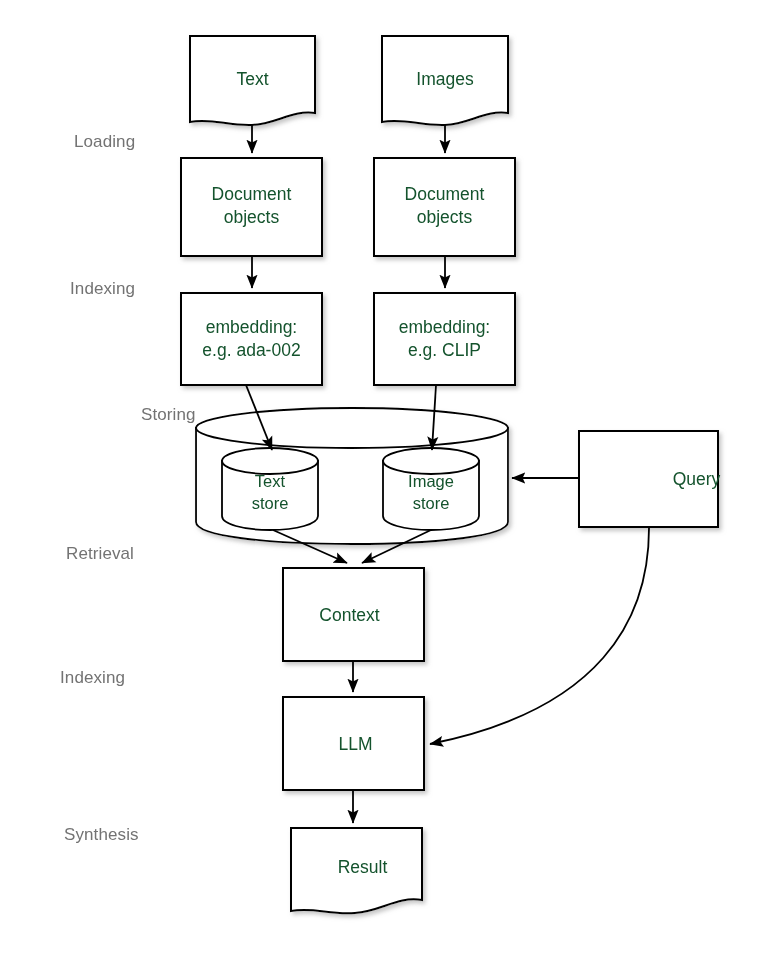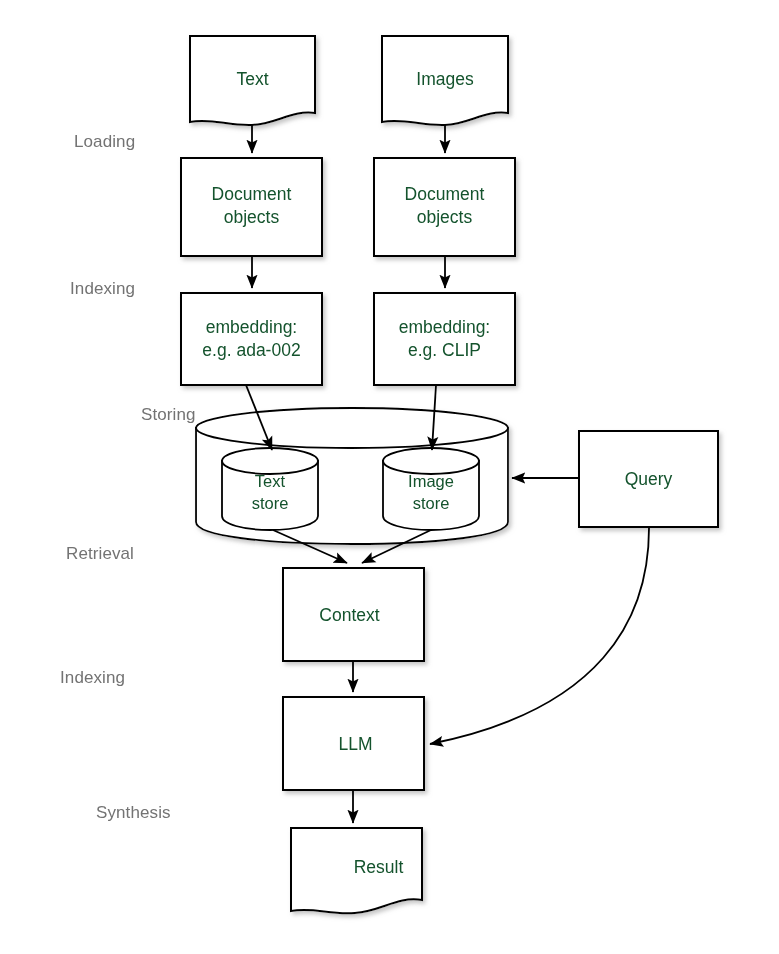--- a/index.html
+++ b/index.html
@@ -135,44 +135,44 @@
     <path d="M649,528 C649,620 600,710 430,744" fill="none" stroke="#000000" stroke-width="1.8" marker-end="url(#arrowhead)"></path>
 
     <line x1="353" y1="790" x2="353" y2="823" stroke="#000000" stroke-width="1.8" marker-end="url(#arrowhead)"></line>
   </svg>
 
   <div class="stage-label" style="left:74px; top:132px;">Loading</div>
   <div class="stage-label" style="left:70px; top:279px;">Indexing</div>
   <div class="stage-label" style="left:96px; top:405px;margin-left:45px;">Storing</div>
   <div class="stage-label" style="left:66px; top:544px;">Retrieval</div>
   <div class="stage-label" style="left:60px; top:668px;">Indexing</div>
-  <div class="stage-label" style="left:64px; top:803px;margin-left:32px;">Synthesis</div>
+  <div class="stage-label" style="left:64px; top:825px;">Synthesis</div>
 
   <div class="node-label" style="left:190px; top:68px; width:125px;">Text</div>
   <div class="node-label" style="left:382px; top:68px; width:126px;">Images</div>
 
   <div class="node-label" style="left:181px; top:183px; width:141px;">Document
 objects</div>
   <div class="node-label" style="left:374px; top:183px; width:141px;">Document
 objects</div>
 
   <div class="node-label" style="left:181px; top:316px; width:141px;">embedding:
 e.g. ada-002</div>
   <div class="node-label" style="left:374px; top:316px; width:141px;">embedding:
 e.g. CLIP</div>
 
   <div class="node-label" style="left:222px; top:471px; width:96px; font-size:16.5px;">Text
 store</div>
   <div class="node-label" style="left:383px; top:471px; width:96px; font-size:16.5px;">Image
 store</div>
 
-  <div class="node-label" style="left:579px; top:468px; width:139px;">Query</div>
+  <div class="node-label" style="left:579px; top:468px; width:139px;padding-left:48px;">Query</div>
   <div class="node-label" style="left:283px; top:604px; width:133px;">Context</div>
   <div class="node-label" style="left:283px; top:733px; width:145px;">LLM</div>
-  <div class="node-label" style="left:309px; top:856px; width:139px;">Result</div>
+  <div class="node-label" style="left:293px; top:856px; width:139px;">Result</div>
 
   <div class="node-hit" style="left:190px; top:36px; width:125px; height:89px;"></div>
   <div class="node-hit" style="left:382px; top:36px; width:126px; height:89px;"></div>
   <div class="node-hit" style="left:181px; top:158px; width:141px; height:98px;"></div>
   <div class="node-hit" style="left:374px; top:158px; width:141px; height:98px;"></div>
   <div class="node-hit" style="left:181px; top:293px; width:141px; height:92px;"></div>
   <div class="node-hit" style="left:374px; top:293px; width:141px; height:92px;"></div>
   <div class="node-hit" style="left:196px; top:408px; width:312px; height:136px;"></div>
   <div class="node-hit" style="left:222px; top:448px; width:96px; height:82px;"></div>
   <div class="node-hit" style="left:383px; top:448px; width:96px; height:82px;"></div>

